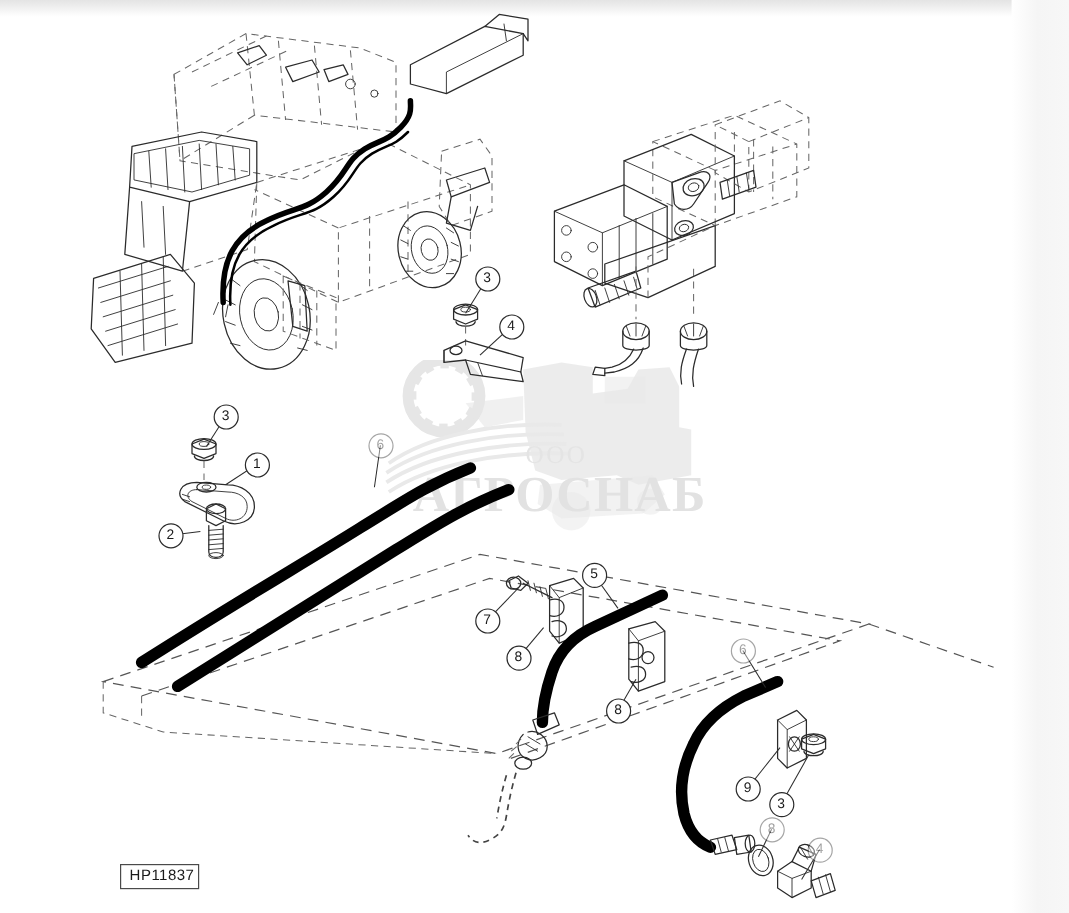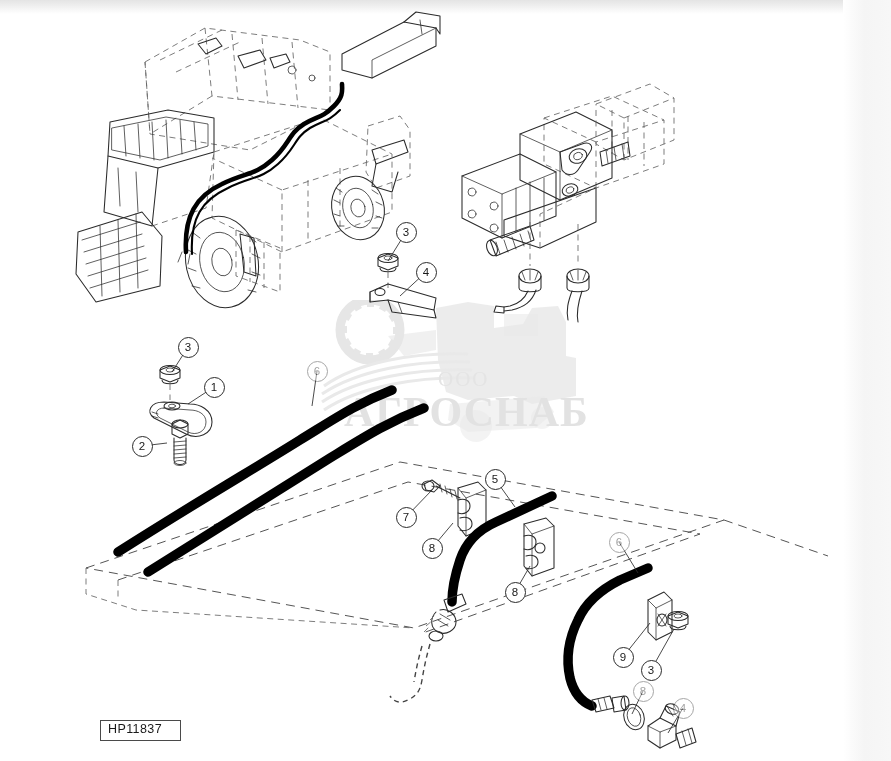--- a/index.html
+++ b/index.html
@@ -51,21 +51,21 @@
     text-align: center;
   }
   #watermark svg { display: block; }
   
   #partnum-label {
     position: absolute;
     left: 100px;
     top: 720px;
     border: 1.5px solid #4a4a4a;
     background: #ffffff;
-    padding: 2px 18px 3px 7px;
+    padding: 2px 3px 3px 7px;
     font-family: "Liberation Sans", sans-serif;
     font-size: 12.5px;
     letter-spacing: 0.4px;
     color: #1a1a1a;
     line-height: 1.1;
     white-space: nowrap;
   }
   
   .callout {
     position: absolute;

